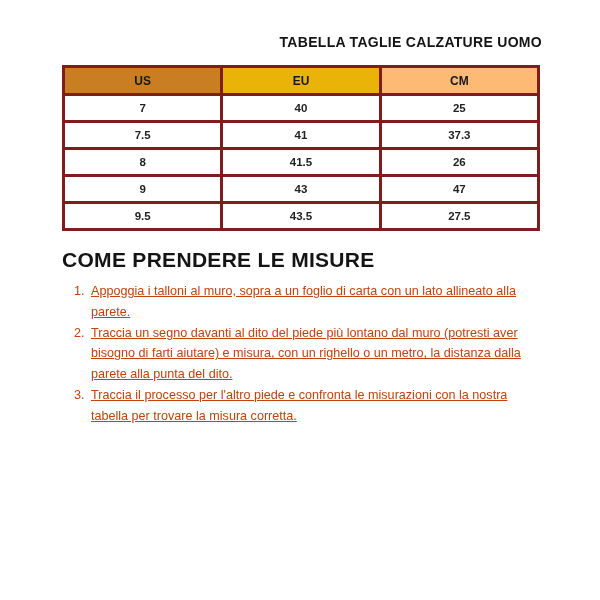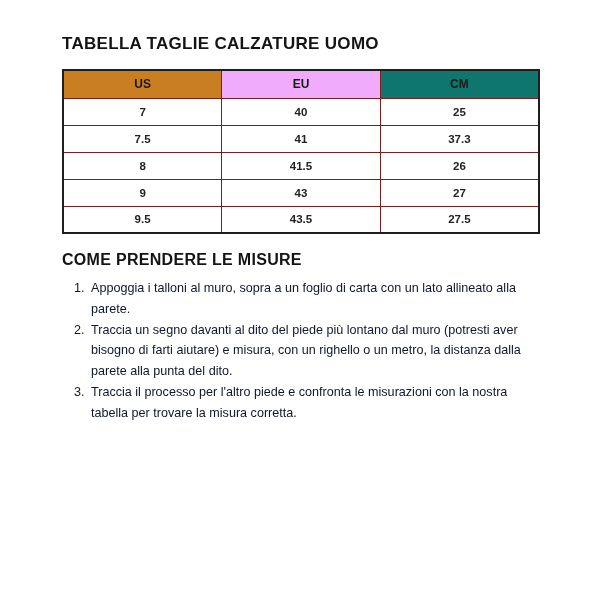--- a/index.html
+++ b/index.html
@@ -6,86 +6,88 @@
   html, body {
     width: 600px; height: 600px;
     background: #ffffff;
     font-family: "Liberation Sans", "DejaVu Sans", sans-serif;
     color: #1b1b1b;
     overflow: hidden;
   }
   .page { padding: 34px 58px 0 62px; }
 
   .page-title {
-    font-size: 17px;
+    font-size: 14px;
     font-weight: bold;
     letter-spacing: 0.3px;
     color: #141414;
     margin-bottom: 15px;
+    text-align: right;
   }
 
   table.size-table {
     border-collapse: collapse;
     width: 478px;
     table-layout: fixed;
     border: 2px solid #1f1f1f;
   }
   table.size-table th,
   table.size-table td {
-    border: 1px solid #7f1d1d;
+    border: 3px solid #7f1d1d;
     text-align: center;
     vertical-align: middle;
     font-weight: bold;
   }
   table.size-table th {
     height: 28px;
     font-size: 12px;
     color: #181818;
   }
   table.size-table td {
     height: 27px;
     font-size: 11.5px;
     color: #222222;
   }
 
   .section-title {
-    font-size: 16px;
+    font-size: 21px;
     font-weight: bold;
     letter-spacing: 0.3px;
     color: #141414;
     margin-top: 17px;
     margin-bottom: 9px;
   }
 
   ol.instructions {
     margin-top: 2px;
     padding-left: 26px;
     width: 474px;
     list-style: decimal;
   }
   ol.instructions li {
     font-size: 12.6px;
     line-height: 20.8px;
-    color: #0f172a;
+    color: #c2410c;
     padding-left: 3px;
+    text-decoration: underline;
   }
 </style>
 </head>
 <body>
 
 <div class="page">
 
   <div class="page-title">TABELLA TAGLIE CALZATURE UOMO</div>
 
   <table class="size-table">
     <thead>
       <tr>
           <th style="background: rgb(200, 126, 33);">US</th>
-          <th style="background: #f0abfc;">EU</th>
-          <th style="background: #0f766e;">CM</th>
+          <th style="background: #eab308;">EU</th>
+          <th style="background: #fdba74;">CM</th>
         </tr>
     </thead>
     <tbody>
         <tr>
           <td>7</td>
           <td>40</td>
           <td>25</td>
         </tr>
         <tr>
           <td>7.5</td>
@@ -93,21 +95,21 @@
           <td>37.3</td>
         </tr>
         <tr>
           <td>8</td>
           <td>41.5</td>
           <td>26</td>
         </tr>
         <tr>
           <td>9</td>
           <td>43</td>
-          <td>27</td>
+          <td>47</td>
         </tr>
         <tr>
           <td>9.5</td>
           <td>43.5</td>
           <td>27.5</td>
         </tr>
       </tbody>
   </table>
 
   <div class="section-title">COME PRENDERE LE MISURE</div>

